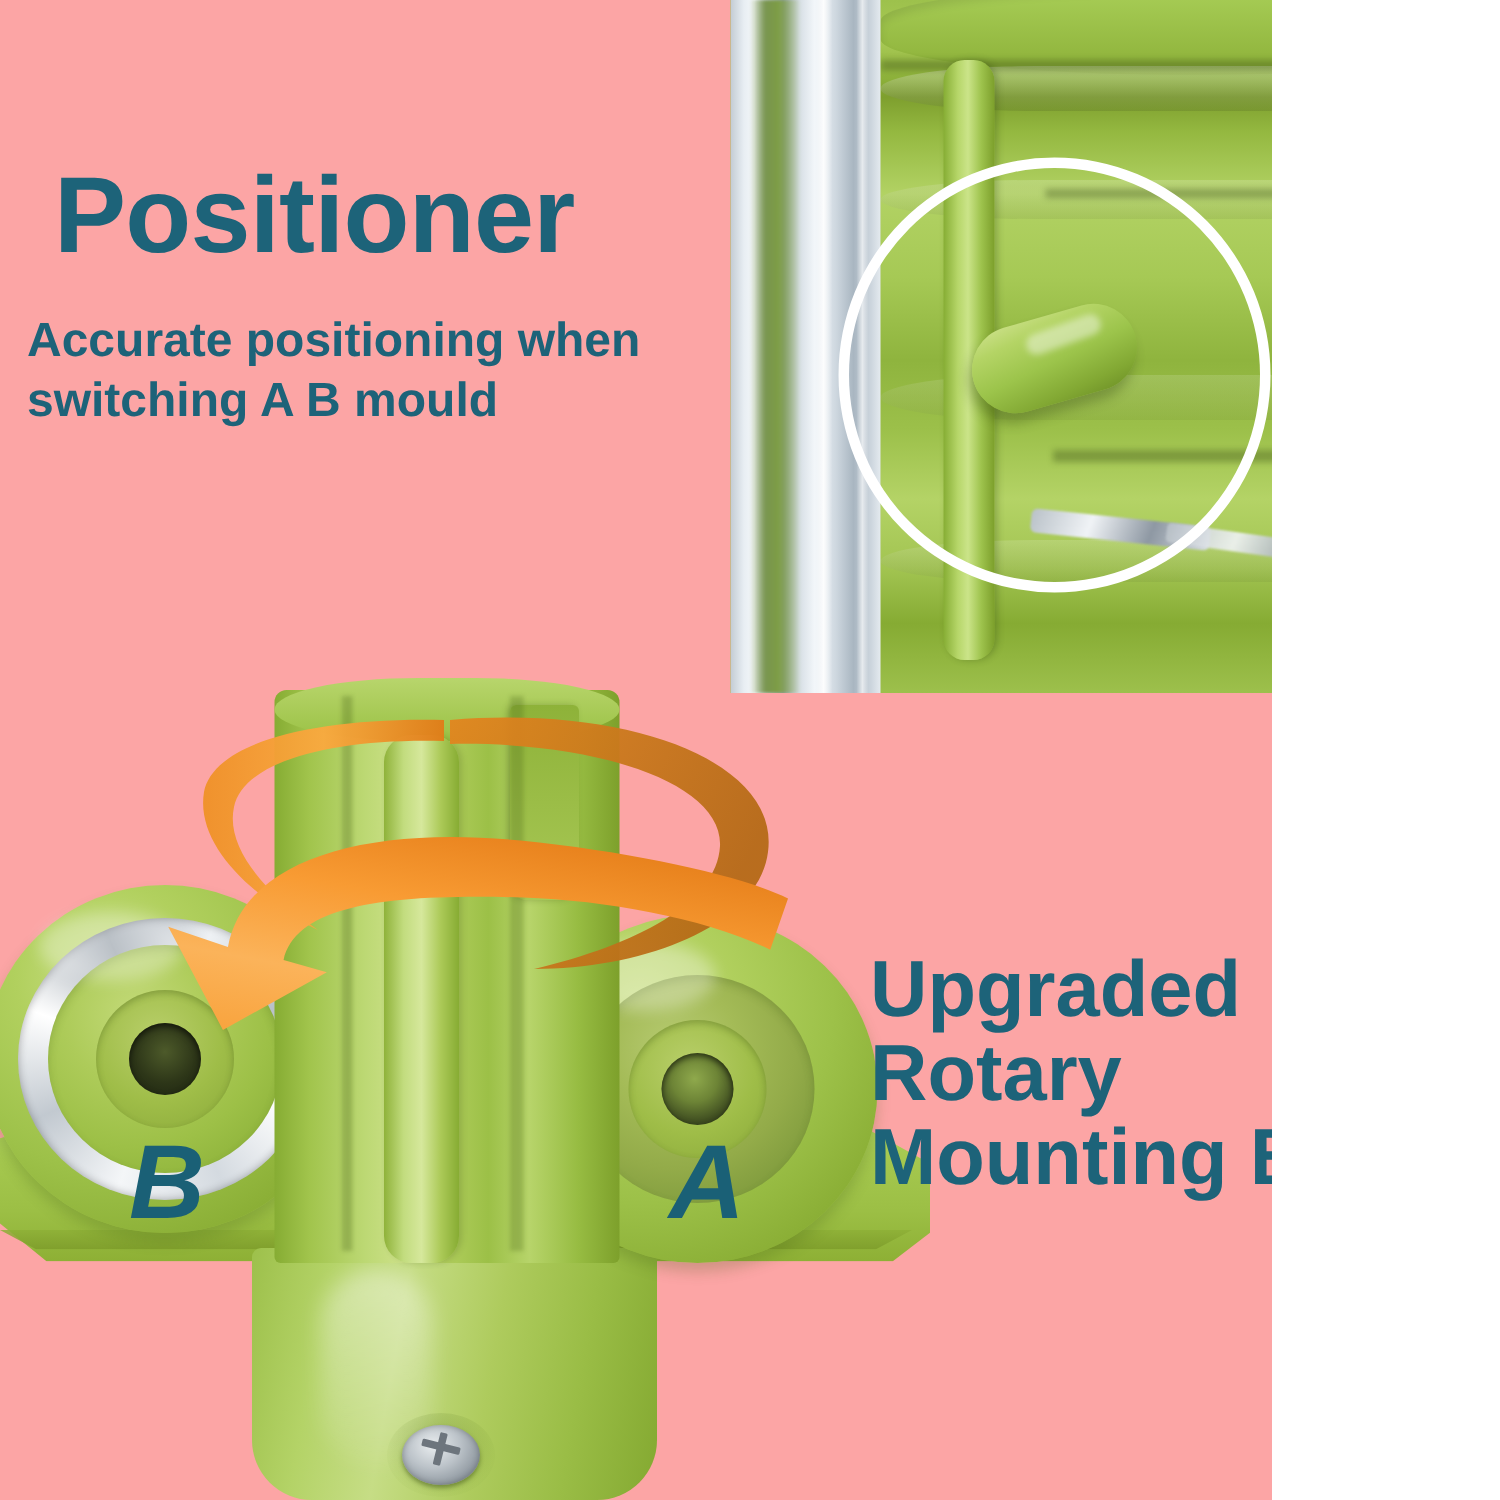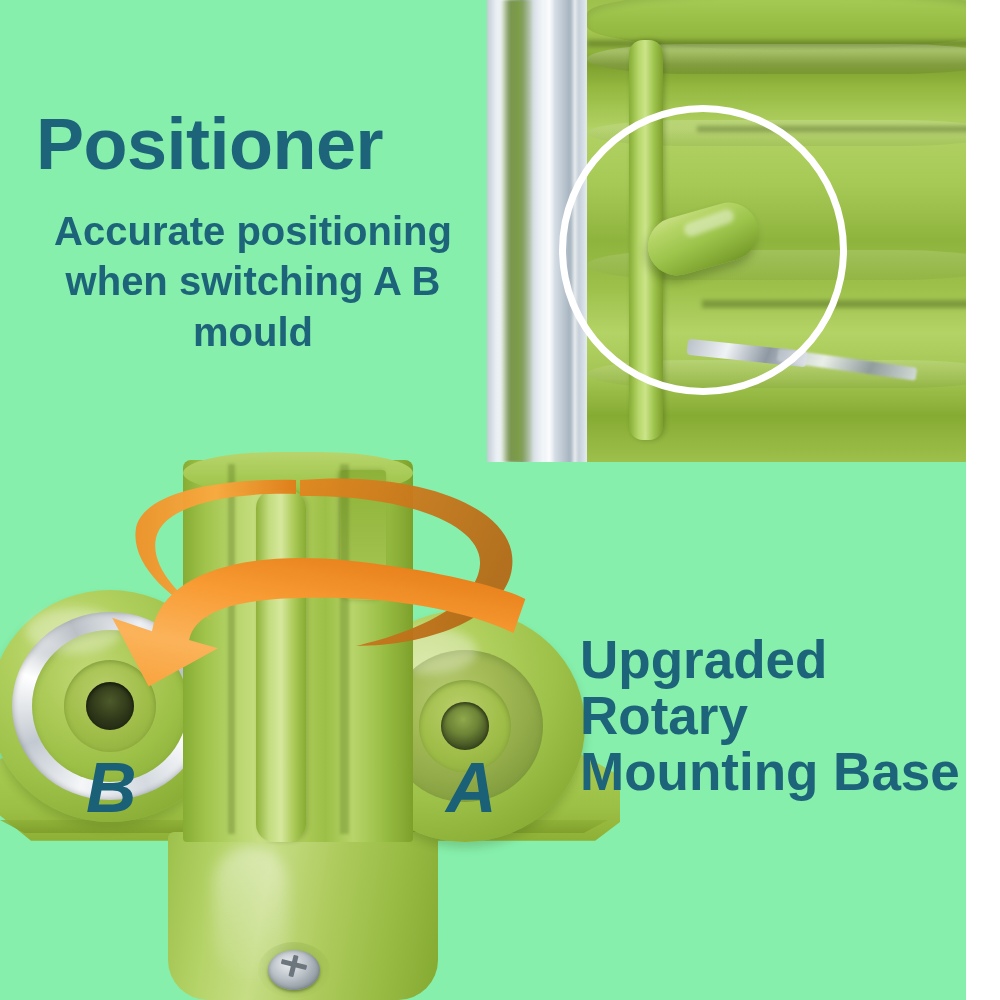--- a/index.html
+++ b/index.html
@@ -6,48 +6,47 @@
   html, body {
     margin: 0;
     padding: 0;
     background: #ffffff;
   }
   body {
     font-family: "Liberation Sans", sans-serif;
   }
   #page {
     position: relative;
-    width: 966px;
+    width: 848px;
     height: 1000px;
-    background: #86efac;
+    background: #fca5a5;
     overflow: hidden;
   }
 
   
   .heading-main {
     position: absolute;
     left: 36px;
     top: 108px;
     font-size: 72px;
     line-height: 1;
     font-weight: bold;
     color: #1d6379;
     letter-spacing: -0.5px;
     white-space: nowrap;
   }
   .sub-main {
     position: absolute;
     left: 18px;
     top: 206px;
     width: 470px;
-    font-size: 40px;
+    font-size: 32px;
     line-height: 1.26;
     font-weight: bold;
     color: #1d6379;
-    text-align: center;
   }
   .heading-right {
     position: absolute;
     left: 580px;
     top: 632px;
     width: 420px;
     font-size: 53px;
     line-height: 1.06;
     font-weight: bold;
     color: #1d6379;

